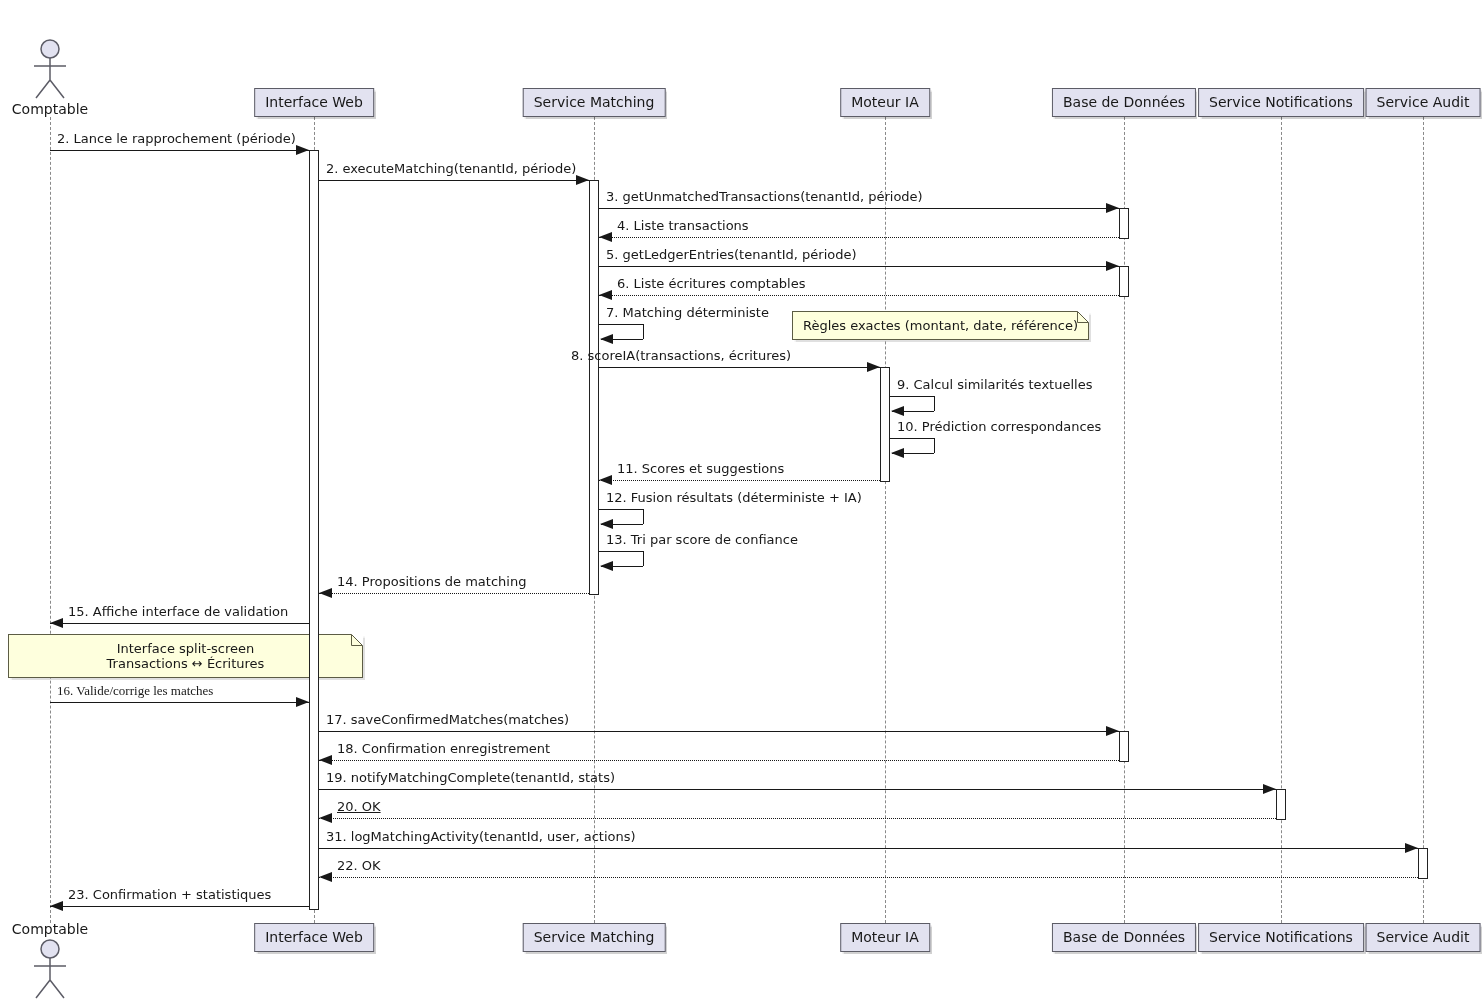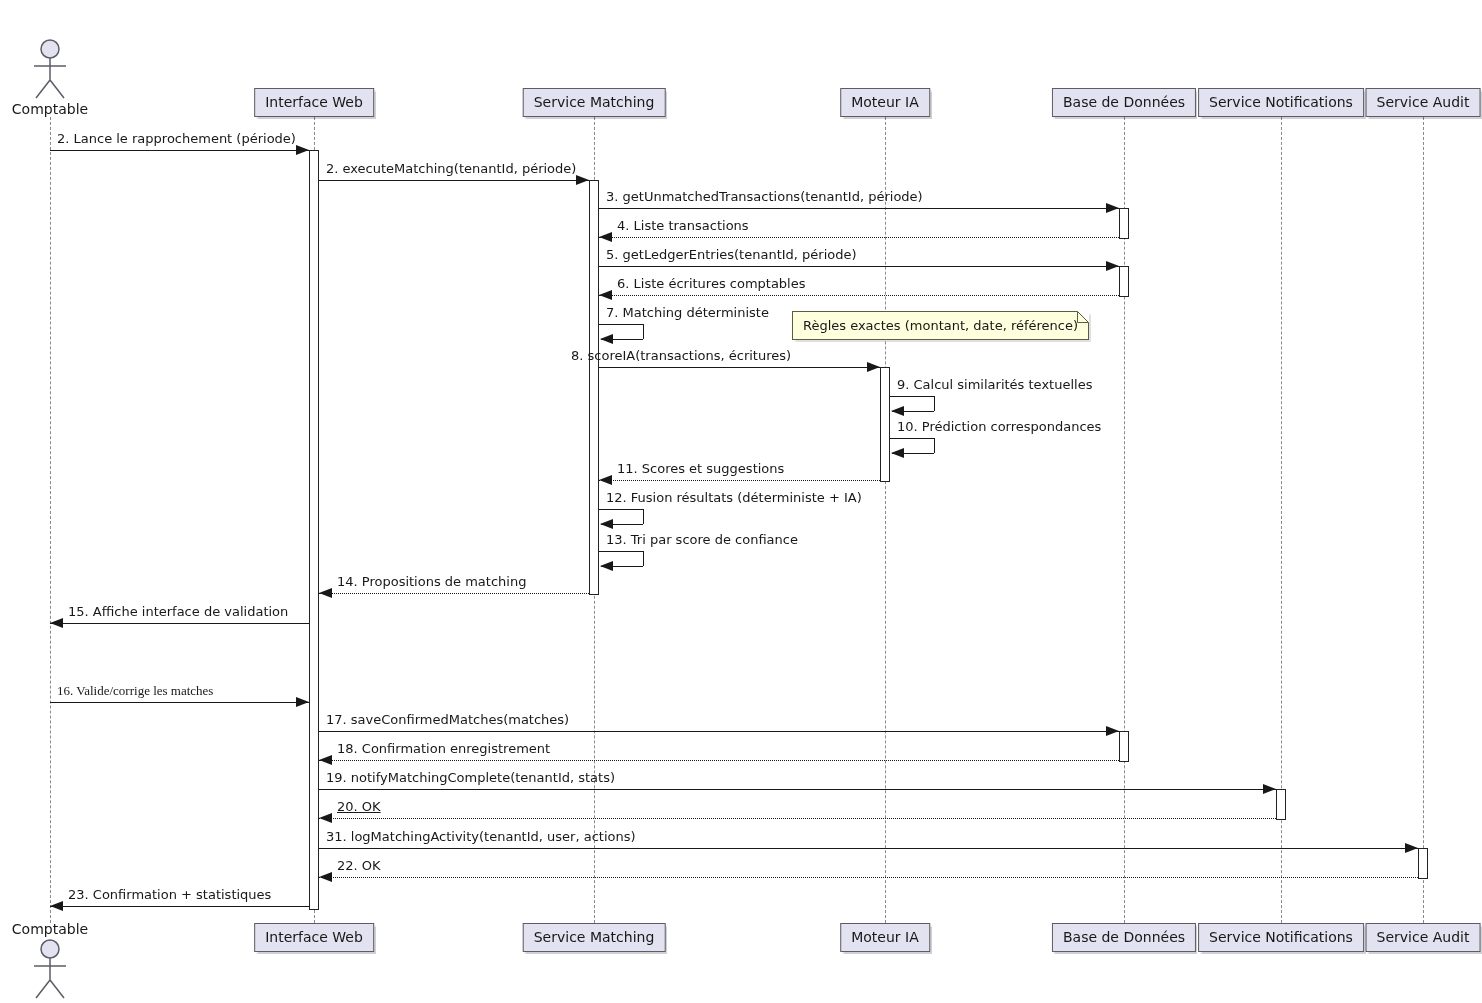--- a/index.html
+++ b/index.html
@@ -50,20 +50,28 @@
 <div id="diagram">
 <div class="lifeline" style="left: 50px; top: 117px; height: 806px;"></div>
     <div class="lifeline" style="left: 314px; top: 117px; height: 806px;"></div>
     <div class="lifeline" style="left: 594px; top: 117px; height: 806px;"></div>
     <div class="lifeline" style="left: 885px; top: 117px; height: 806px;"></div>
     <div class="lifeline" style="left: 1124px; top: 117px; height: 806px;"></div>
     <div class="lifeline" style="left: 1281px; top: 117px; height: 806px;"></div>
     <div class="lifeline" style="left: 1423px; top: 117px; height: 806px;"></div>
     <div class="note" style="left: 792px; top: 311px; width: 295px; height: 27px;">
       <div>Règles exactes (montant, date, référence)</div>
+      <div class="fold-cover"></div>
+      <div class="fold-flap"><svg width="12" height="12">
+          <path d="M0.5 0.5 L11.5 11.5 L0.5 11.5 Z" fill="#FEFFDD" stroke="#5c5c44" stroke-width="1"></path>
+        </svg></div>
+    </div>
+    <div class="note" style="left: 8px; top: 634px; width: 353px; height: 42px;">
+      <div>Interface split-screen</div>
+      <div>Transactions ↔ Écritures</div>
       <div class="fold-cover"></div>
       <div class="fold-flap"><svg width="12" height="12">
           <path d="M0.5 0.5 L11.5 11.5 L0.5 11.5 Z" fill="#FEFFDD" stroke="#5c5c44" stroke-width="1"></path>
         </svg></div>
     </div>
     <div class="activation" style="left: 309px; top: 150px; height: 758px;"></div>
     <div class="activation" style="left: 589px; top: 180px; height: 413px;"></div>
     <div class="activation" style="left: 880px; top: 367px; height: 113px;"></div>
     <div class="activation" style="left: 1119px; top: 208px; height: 29px;"></div>
     <div class="activation" style="left: 1119px; top: 266px; height: 29px;"></div>

